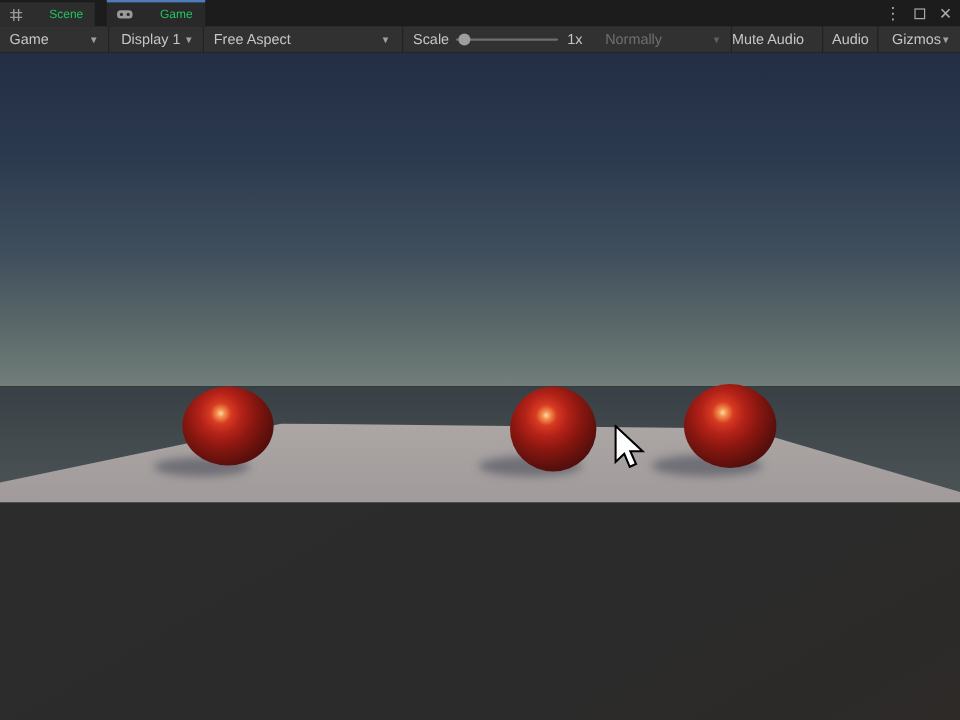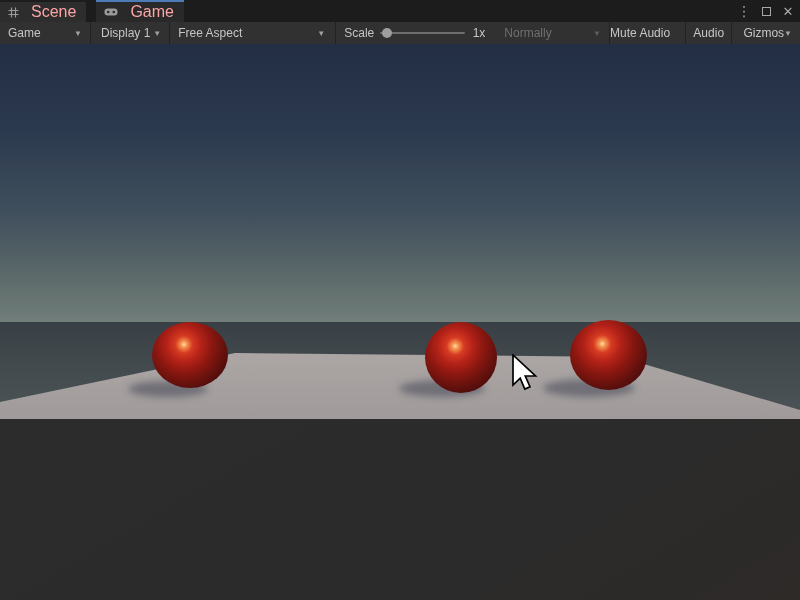--- a/index.html
+++ b/index.html
@@ -7,23 +7,23 @@
   body { font-family: "Liberation Sans", sans-serif; -webkit-font-smoothing: antialiased; }
 
   .window { position: relative; width: 800px; height: 600px; background: #2b2b2b; }
 
   
   .tabstrip {
     position: absolute; top: 0; left: 0; width: 800px; height: 22px;
     background: #1c1c1c; display: flex; align-items: stretch;
   }
   .tab {
-    display: flex; align-items: center; gap: 12px;
+    display: flex; align-items: center; gap: 22px;
     padding: 0 10px 0 8px; height: 22px;
-    font-size: 16px; color: #fca5a5; cursor: default; position: relative;
+    font-size: 10px; color: #22c55e; cursor: default; position: relative;
   }
   .tab.scene { background: #2d2d2d; margin-top: 2px; height: 20px; }
   .tab.game  { background: #292929; border-top: 2px solid #4c7db8; margin-left: 10px; }
   .tab .ticon { display: inline-flex; align-items: center; }
 
   .win-controls {
     position: absolute; right: 4px; top: 0; height: 22px;
     display: flex; align-items: center; gap: 6px; color: #a8a8a8;
   }
   .wc { width: 16px; height: 16px; display: flex; align-items: center; justify-content: center;

